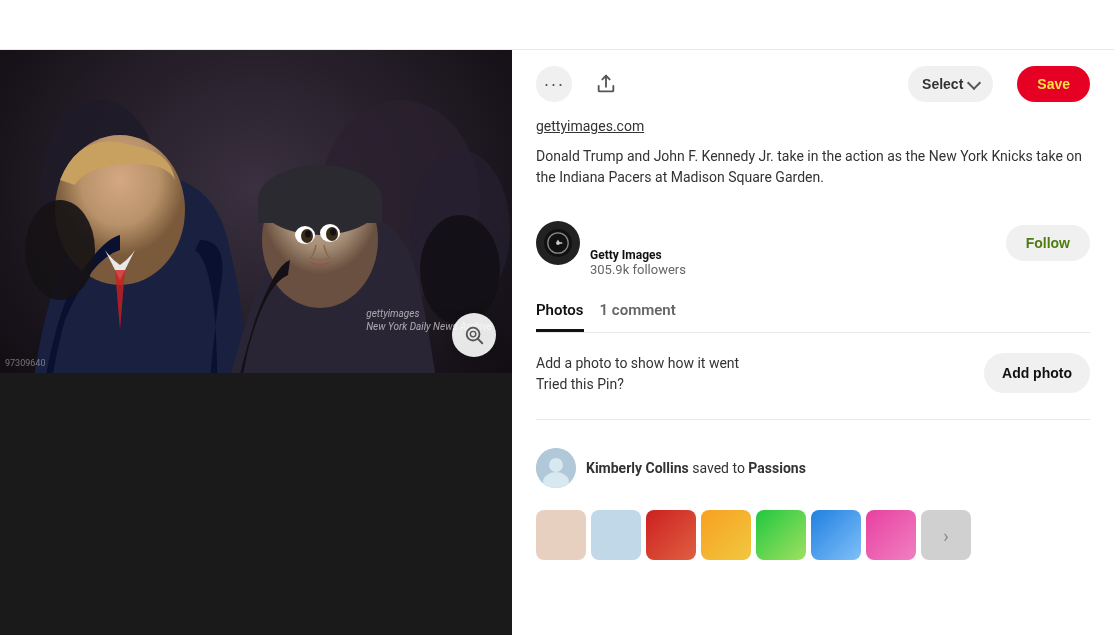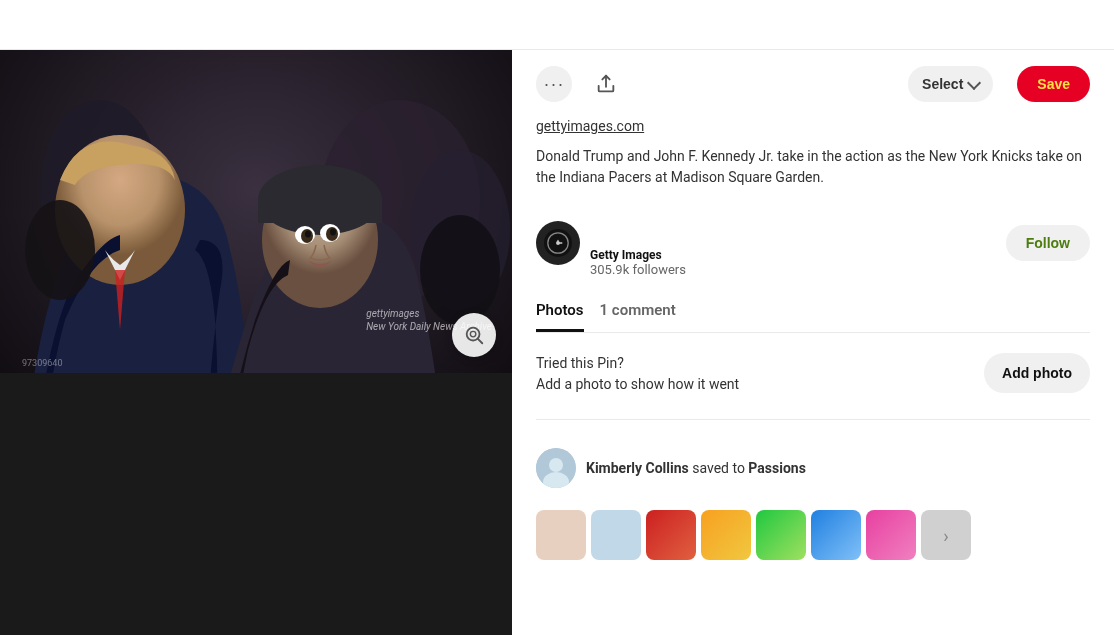--- a/index.html
+++ b/index.html
@@ -51,21 +51,21 @@
       right: 20px;
       color: rgba(255,255,255,0.6);
       font-size: 10px;
       font-style: italic;
       line-height: 1.3;
     }
 
     .image-id {
       position: absolute;
       bottom: 5px;
-      left: 22px;
+      left: 5px;
       color: rgba(255,255,255,0.4);
       font-size: 9px;
     }
 
     .search-icon-btn {
       position: absolute;
       bottom: 20px;
       right: 20px;
       width: 44px;
       height: 44px;
@@ -456,22 +456,22 @@
       <button class="follow-btn">Follow</button>
     </div>
 
     <div class="tabs-row">
       <div class="tab active">Photos</div>
       <div class="tab">1 comment</div>
     </div>
 
     <div class="try-section">
       <div class="try-text">
+        <div>Add a photo to show how it went</div>
         <div>Tried this Pin?</div>
-        <div>Add a photo to show how it went</div>
       </div>
       <button class="add-photo-btn">Add photo</button>
     </div>
 
     <hr class="divider">
 
     <div class="saved-by-row">
       <div class="saved-avatar">
         <svg viewBox="0 0 40 40" xmlns="http://www.w3.org/2000/svg" width="40" height="40">
           <circle cx="20" cy="20" r="20" fill="#b0c8d8"></circle>

